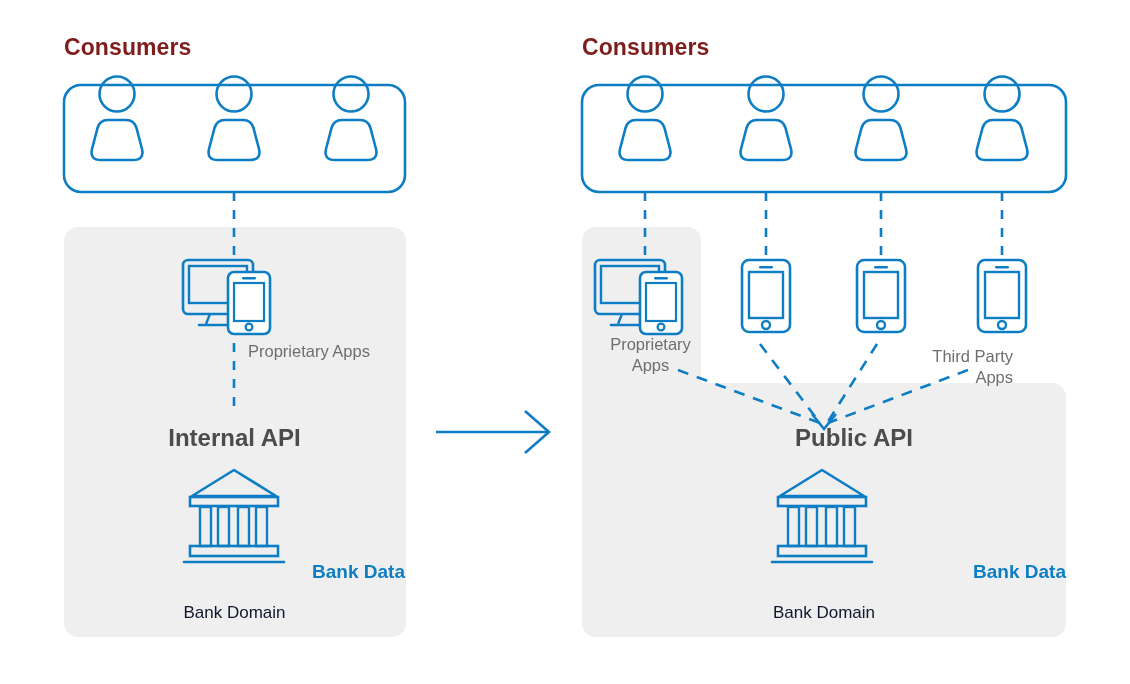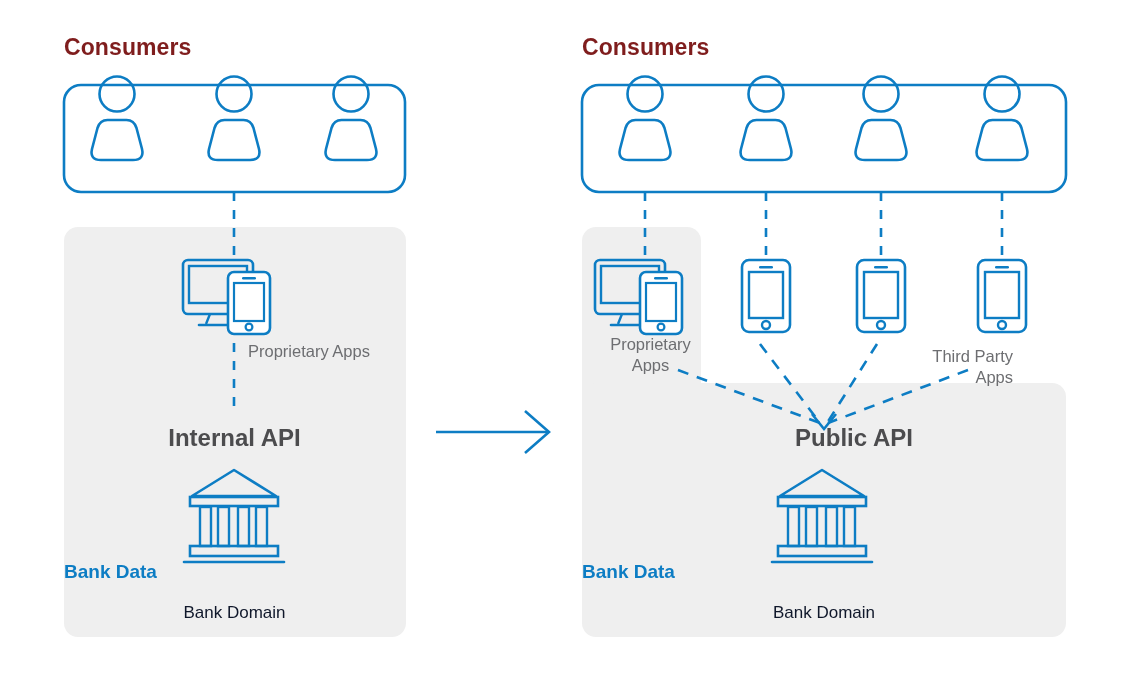--- a/index.html
+++ b/index.html
@@ -66,21 +66,21 @@
     font-size: 24px;
     font-weight: 600;
     text-align: center;
     white-space: nowrap;
   }
   .bankdata-label {
     position: absolute;
     color: #0d7dc4;
     font-size: 19px;
     font-weight: 700;
-    text-align: left;
+    text-align: right;
     white-space: nowrap;
   }
   .domain-label {
     position: absolute;
     color: #0f172a;
     font-size: 17px;
     font-weight: 400;
     text-align: center;
     white-space: nowrap;
   }

